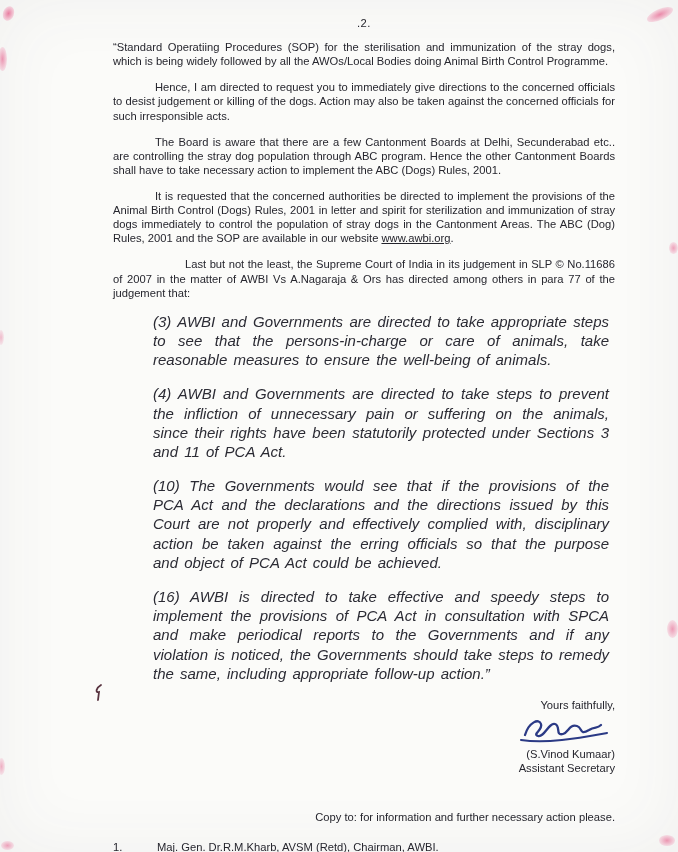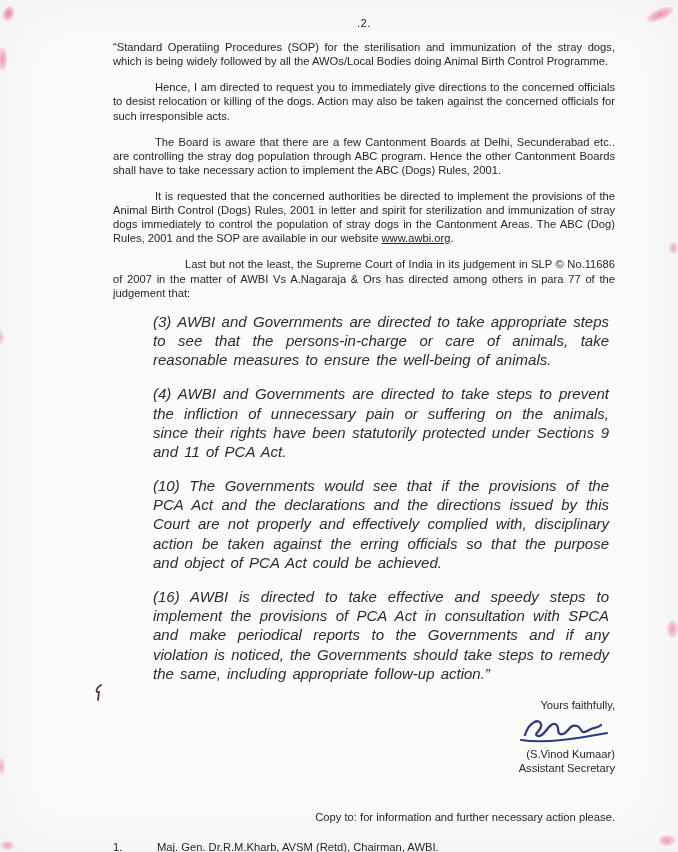--- a/index.html
+++ b/index.html
@@ -60,30 +60,30 @@
 <body>
 
 <div class="sheet">
 
   <div class="content">
 
     <div class="page-number">.2.</div>
 
     <p class="para">“Standard Operatiing Procedures (SOP) for the sterilisation and immunization of the stray dogs, which is being widely followed by all the AWOs/Local Bodies doing Animal Birth Control Programme.</p>
 
-    <p class="para indent">Hence, I am directed to request you to immediately give directions to the concerned officials to desist relocation or killing of the dogs. Action may also be taken against the concerned officials for such irresponsible acts.</p>
+    <p class="para indent">Hence, I am directed to request you to immediately give directions to the concerned officials to desist judgement or killing of the dogs. Action may also be taken against the concerned officials for such irresponsible acts.</p>
 
     <p class="para indent">The Board is aware that there are a few Cantonment Boards at Delhi, Secunderabad etc.. are controlling the stray dog population through ABC program. Hence the other Cantonment Boards shall have to take necessary action to implement the ABC (Dogs) Rules, 2001.</p>
 
     <p class="para indent"><span>It is requested that the concerned authorities be directed to implement the provisions of the Animal Birth Control (Dogs) Rules, 2001 in letter and spirit for sterilization and immunization of stray dogs immediately to control the population of stray dogs in the Cantonment Areas. The ABC (Dog) Rules, 2001 and the SOP are available in our website </span><a class="link">www.awbi.org</a><span>.</span></p>
 
     <p class="para indent-lg">Last but not the least, the Supreme Court of India in its judgement in SLP © No.11686 of 2007 in the matter of AWBI Vs A.Nagaraja &amp; Ors has directed among others in para 77 of the judgement that:</p>
 
     <p class="quote">(3) AWBI and Governments are directed to take appropriate steps to see that the persons-in-charge or care of animals, take reasonable measures to ensure the well-being of animals.</p>
-    <p class="quote">(4) AWBI and Governments are directed to take steps to prevent the infliction of unnecessary pain or suffering on the animals, since their rights have been statutorily protected under Sections 9 and 11 of PCA Act.</p>
+    <p class="quote">(4) AWBI and Governments are directed to take steps to prevent the infliction of unnecessary pain or suffering on the animals, since their rights have been statutorily protected under Sections 3 and 11 of PCA Act.</p>
     <p class="quote">(10) The Governments would see that if the provisions of the PCA Act and the declarations and the directions issued by this Court are not properly and effectively complied with, disciplinary action be taken against the erring officials so that the purpose and object of PCA Act could be achieved.</p>
     <p class="quote">(16) AWBI is directed to take effective and speedy steps to implement the provisions of PCA Act in consultation with SPCA and make periodical reports to the Governments and if any violation is noticed, the Governments should take steps to remedy the same, including appropriate follow-up action.”</p>
 
 
     <div class="closing">
       <div>Yours faithfully,</div>
       <div class="signature">
         <svg width="92" height="32" viewBox="0 0 92 32">
           <path d="M8 20 C12 7, 22 3, 24 9 C26 15, 15 19, 21 21 C27 23, 32 7, 38 9 C44 11, 38 21, 46 19 C52 17, 52 9, 60 11 C66 13, 62 21, 72 15 C78 11, 80 14, 84 10" fill="none" stroke="#2b3a85" stroke-width="2.3" stroke-linecap="round"></path>
           <path d="M4 25 C30 29, 62 23, 90 18" fill="none" stroke="#2b3a85" stroke-width="2.1" stroke-linecap="round"></path>

